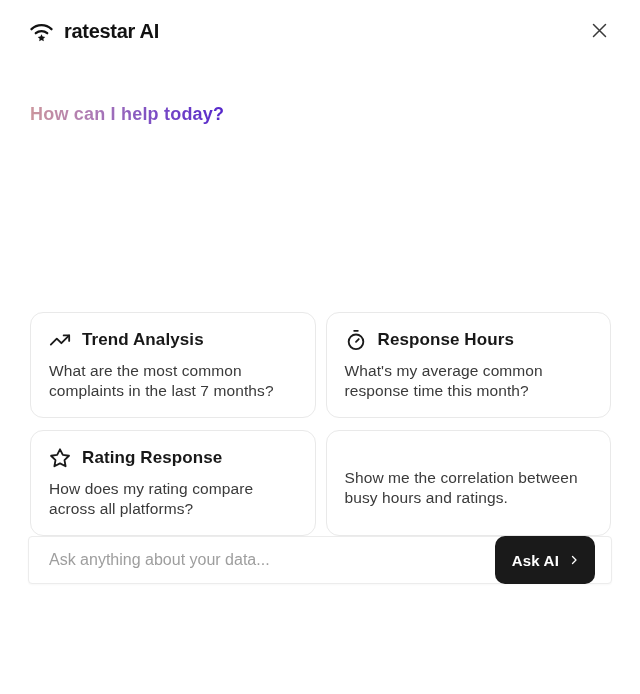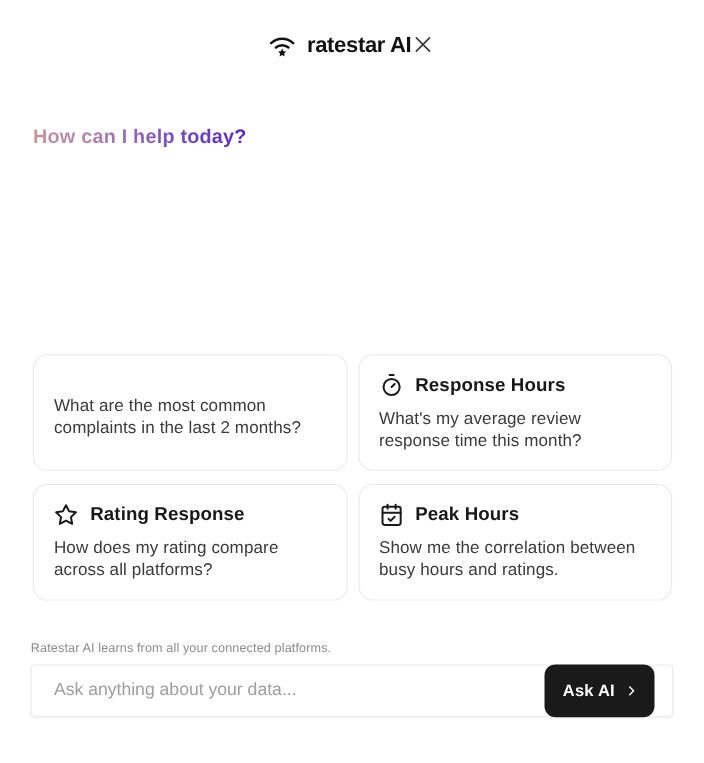--- a/index.html
+++ b/index.html
@@ -17,22 +17,22 @@
     height: 694px;
     background: #ffffff;
     display: flex;
     flex-direction: column;
   }
 
   
   .header {
     display: flex;
     align-items: center;
-    justify-content: center;
-    padding: 28px 30px 0 28px;
+    justify-content: space-between;
+    padding: 18px 30px 0 28px;
   }
   .brand {
     display: flex;
     align-items: center;
     gap: 9px;
   }
   .brand-logo { width: 27px; height: 26px; display: block; }
   .brand-name {
     font-size: 20px;
     font-weight: 700;
@@ -168,68 +168,64 @@
         <path d="M2.5 2.5 L14.5 14.5 M14.5 2.5 L2.5 14.5" stroke="#3a3a3a" stroke-width="1.5" stroke-linecap="round"></path>
       </svg>
     </button>
   </div>
 
   <h1 class="heading">How can I help today?</h1>
 
   <div class="cards">
 
     <button class="card">
-      <div class="card-desc">What are the most common complaints in the last 2 months?</div>
+      <div class="card-head">
+        <span>
+          <svg viewBox="0 0 24 24" fill="none" stroke="#1a1a1a" stroke-width="2" stroke-linecap="round" stroke-linejoin="round">
+            <polyline points="22 7 13.5 15.5 8.5 10.5 2 17"></polyline>
+            <polyline points="16 7 22 7 22 13"></polyline>
+          </svg>
+        </span>
+        <span class="card-title">Trend Analysis</span>
+      </div>
+      <div class="card-desc">What are the most common complaints in the last 7 months?</div>
     </button>
 
     <button class="card">
       <div class="card-head">
         <span>
           <svg viewBox="0 0 24 24" fill="none" stroke="#1a1a1a" stroke-width="2" stroke-linecap="round" stroke-linejoin="round">
             <line x1="10" y1="2" x2="14" y2="2"></line>
             <line x1="12" y1="14" x2="15" y2="11"></line>
             <circle cx="12" cy="14" r="8"></circle>
           </svg>
         </span>
         <span class="card-title">Response Hours</span>
       </div>
-      <div class="card-desc">What's my average review response time this month?</div>
+      <div class="card-desc">What's my average common response time this month?</div>
     </button>
 
     <button class="card">
       <div class="card-head">
         <span>
           <svg viewBox="0 0 24 24" fill="none" stroke="#1a1a1a" stroke-width="2" stroke-linecap="round" stroke-linejoin="round">
             <polygon points="12 2.5 15.09 8.6 21.8 9.57 16.9 14.3 18.1 21 12 17.8 5.9 21 7.1 14.3 2.2 9.57 8.91 8.6"></polygon>
           </svg>
         </span>
         <span class="card-title">Rating Response</span>
       </div>
       <div class="card-desc">How does my rating compare across all platforms?</div>
     </button>
 
     <button class="card">
-      <div class="card-head">
-        <span>
-          <svg viewBox="0 0 24 24" fill="none" stroke="#1a1a1a" stroke-width="2" stroke-linecap="round" stroke-linejoin="round">
-            <path d="M8 2v4"></path>
-              <path d="M16 2v4"></path>
-            <rect x="3" y="4" width="18" height="18" rx="2"></rect>
-            <path d="M3 10h18"></path>
-            <path d="m9 16 2 2 4-4"></path>
-          </svg>
-        </span>
-        <span class="card-title">Peak Hours</span>
-      </div>
       <div class="card-desc">Show me the correlation between busy hours and ratings.</div>
     </button>
 
   </div>
 
-  <div class="footer-caption">Ratestar AI learns from all your connected platforms.</div>
 
   <div class="ask-bar">
     <input class="ask-input" type="text" placeholder="Ask anything about your data..." style="">
     <button class="ask-btn">
       <span>Ask AI</span>
       <span>
         <svg width="12" height="12" viewBox="0 0 24 24" fill="none" stroke="#ffffff" stroke-width="2.6" stroke-linecap="round" stroke-linejoin="round">
           <polyline points="9 5 16 12 9 19"></polyline>
         </svg>
       </span>

